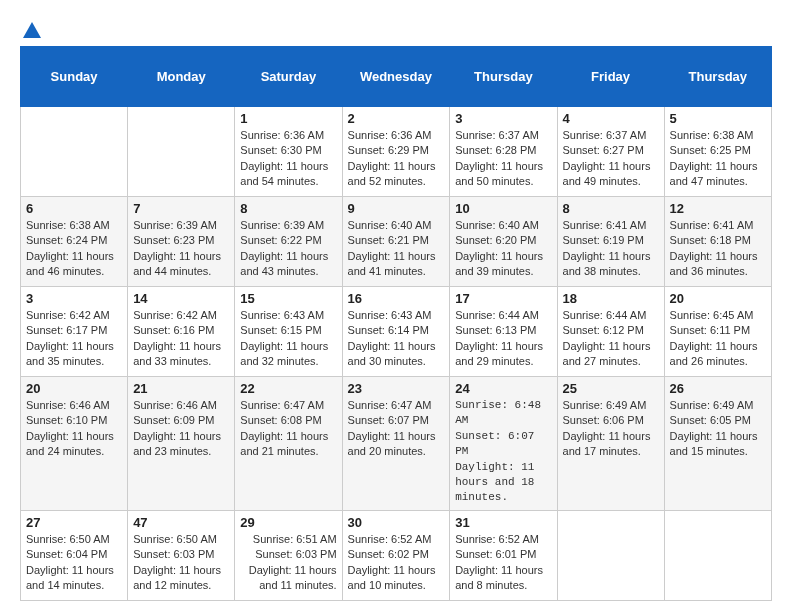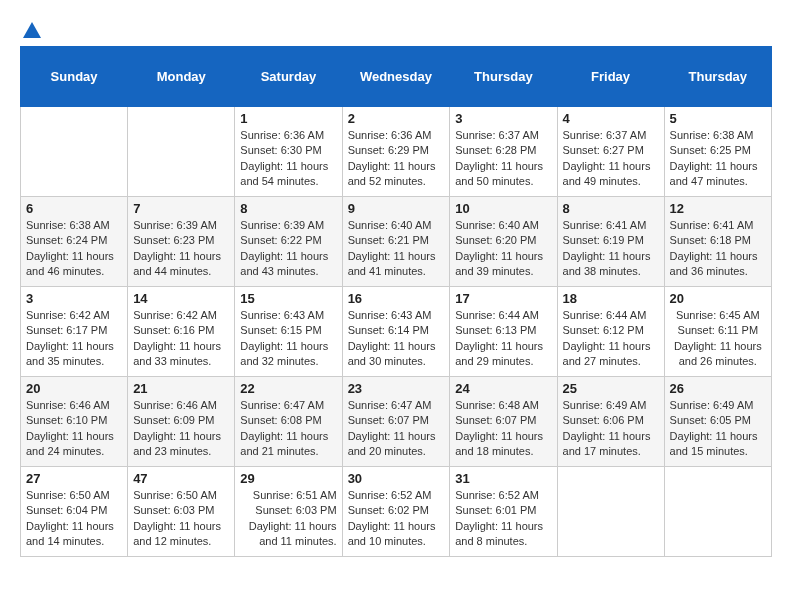--- a/index.html
+++ b/index.html
@@ -214,21 +214,21 @@
 Daylight: 11 hours and 29 minutes.</div>
         </td>
         <td>
           <span class="day-num">18</span>
           <div class="day-info" style="white-space: pre-line;">Sunrise: 6:44 AM
 Sunset: 6:12 PM
 Daylight: 11 hours and 27 minutes.</div>
         </td>
         <td>
           <span class="day-num">20</span>
-          <div class="day-info" style="white-space: pre-line; text-align: center;">Sunrise: 6:45 AM
+          <div class="day-info" style="white-space: pre-line;">Sunrise: 6:45 AM
 Sunset: 6:11 PM
 Daylight: 11 hours and 26 minutes.</div>
         </td>
       </tr>
       <tr>
         <td>
           <span class="day-num">20</span>
           <div class="day-info" style="white-space: pre-line;">Sunrise: 6:46 AM
 Sunset: 6:10 PM
 Daylight: 11 hours and 24 minutes.</div>
@@ -246,21 +246,21 @@
 Daylight: 11 hours and 21 minutes.</div>
         </td>
         <td>
           <span class="day-num">23</span>
           <div class="day-info" style="white-space: pre-line;">Sunrise: 6:47 AM
 Sunset: 6:07 PM
 Daylight: 11 hours and 20 minutes.</div>
         </td>
         <td>
           <span class="day-num">24</span>
-          <div class="day-info" style="white-space: pre-line;">Sunrise: 6:48 AM
+          <div class="day-info" style="white-space: pre-line; font-family: Liberation Mono, monospace;">Sunrise: 6:48 AM
 Sunset: 6:07 PM
 Daylight: 11 hours and 18 minutes.</div>
         </td>
         <td>
           <span class="day-num">25</span>
           <div class="day-info" style="white-space: pre-line;">Sunrise: 6:49 AM
 Sunset: 6:06 PM
 Daylight: 11 hours and 17 minutes.</div>
         </td>
         <td>

